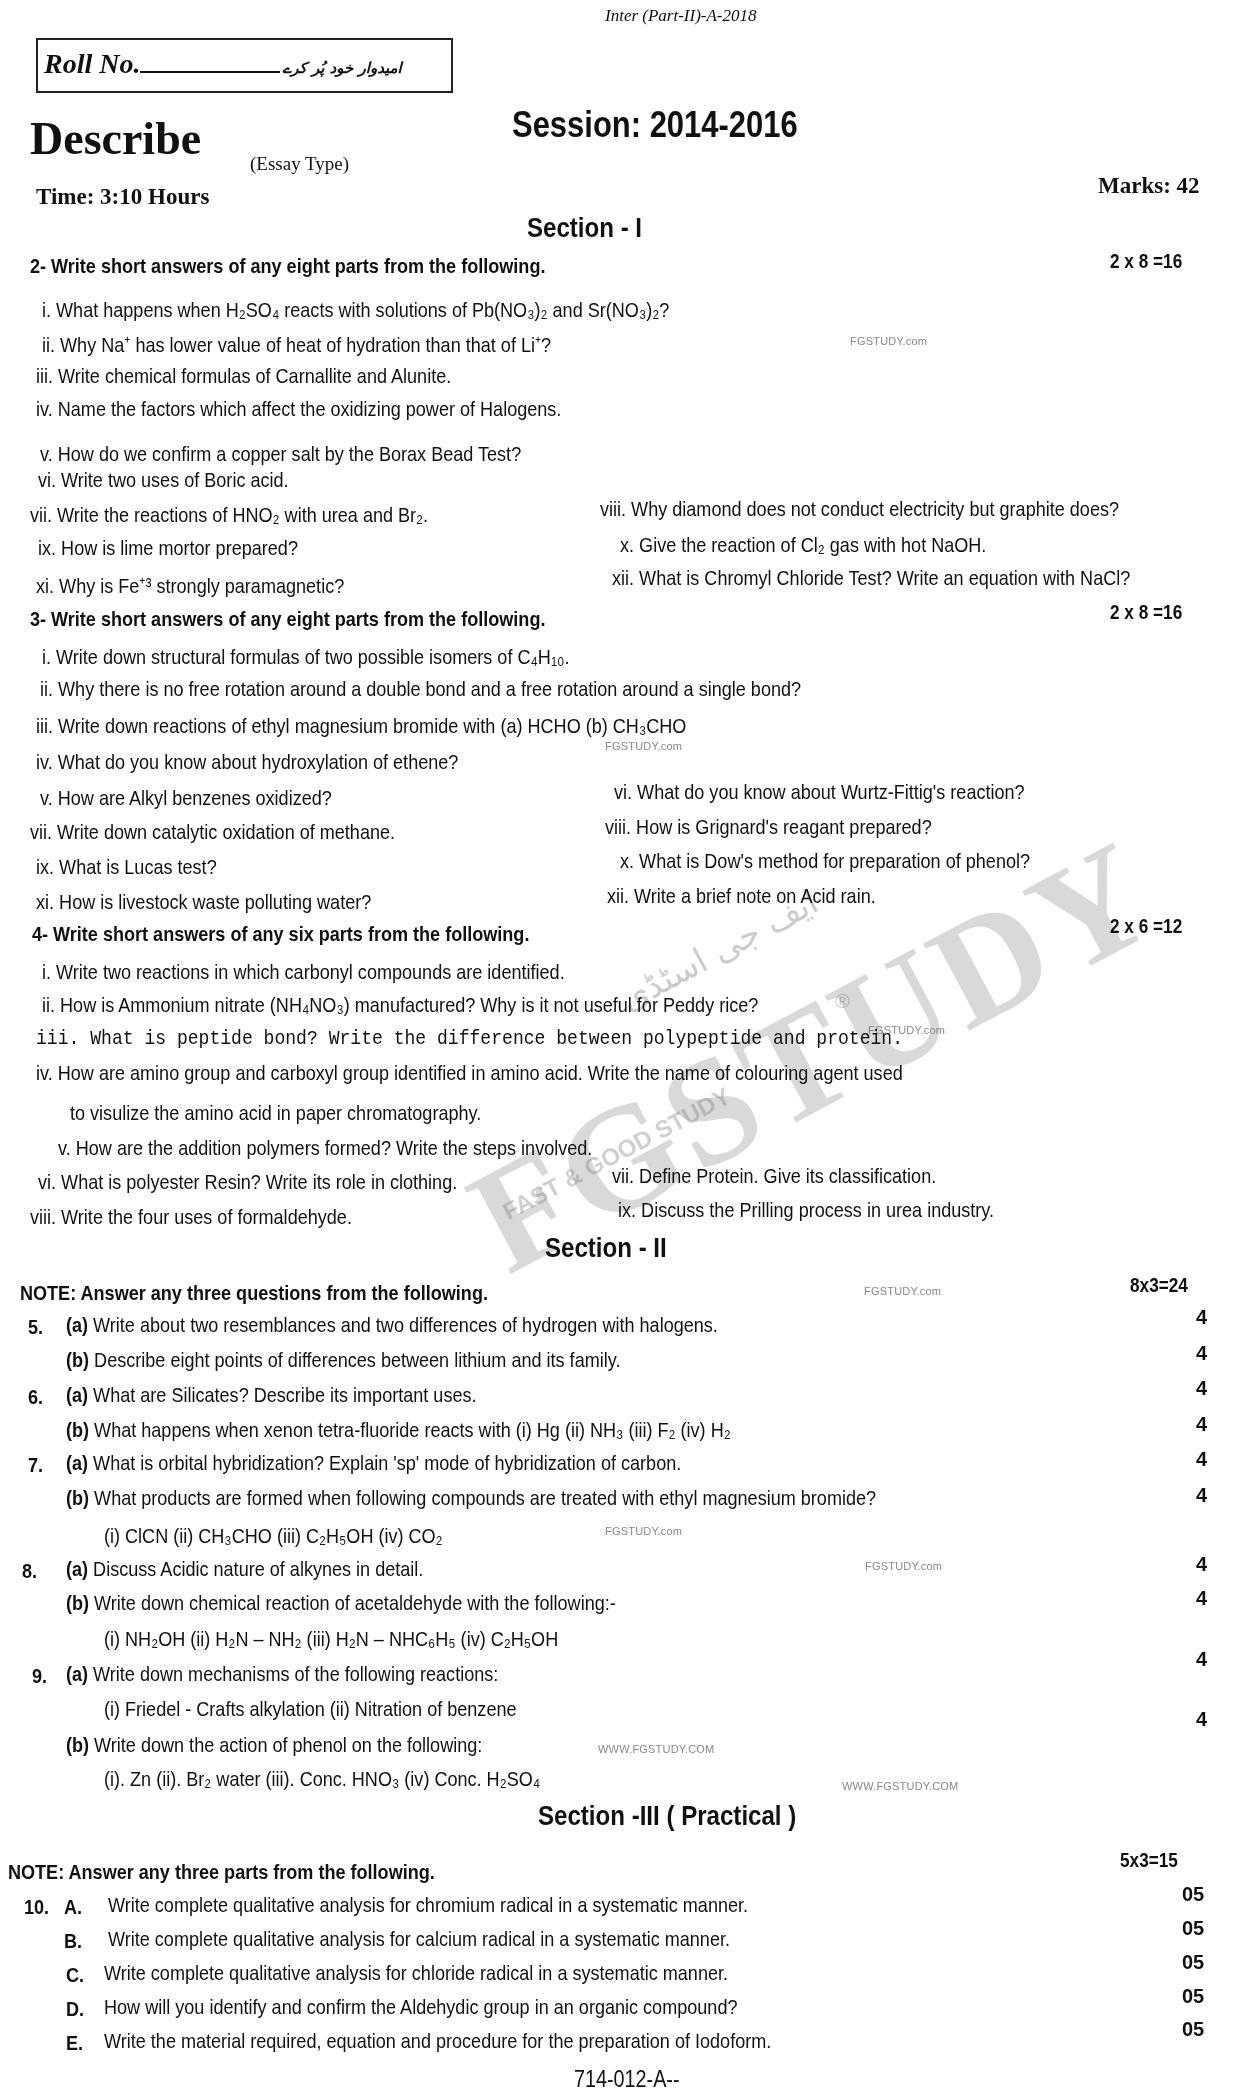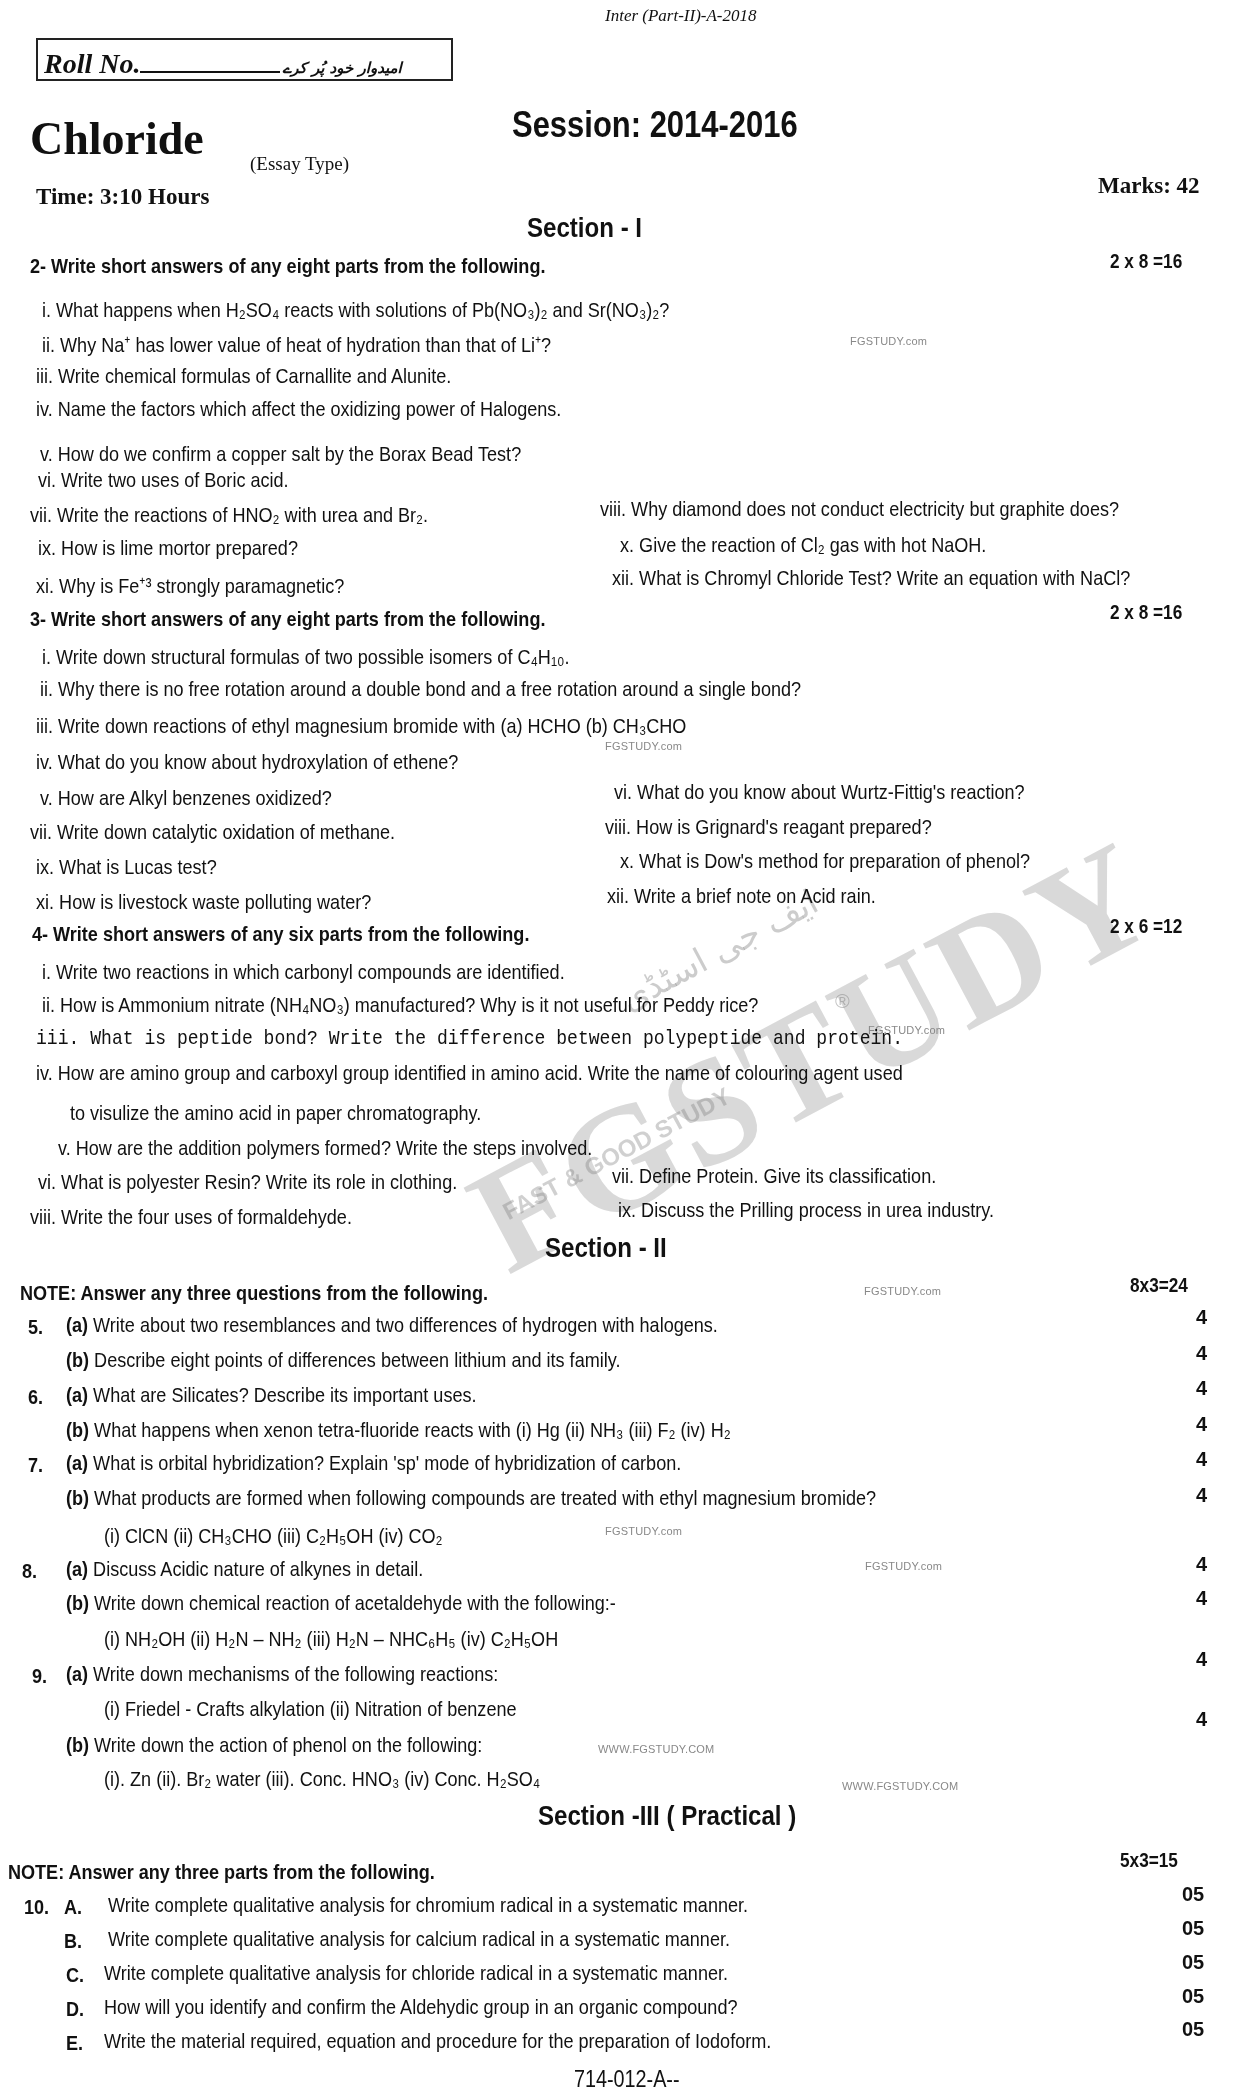--- a/index.html
+++ b/index.html
@@ -7,42 +7,42 @@
     body { position: relative; color: #111; font-family: "Liberation Sans", sans-serif; }
     .abs { position: absolute; white-space: nowrap; }
     .cond { display: inline-block; transform: scaleX(0.86); transform-origin: left center; }
     .serif { font-family: "Liberation Serif", serif; }
     .bold { font-weight: bold; }
     .q { font-size: 21px; }
     .qh { font-size: 21px; font-weight: bold; }
     .mk { font-size: 20px; font-weight: bold; text-align: right; }
     .sec { font-size: 28px; font-weight: bold; }
     .wm-small { font-size: 11px; color: #888; letter-spacing: 0.2px; }
-    .rollbox { position: absolute; left: 36px; top: 38px; width: 417px; height: 43px; border: 2px solid #222; }
+    .rollbox { position: absolute; left: 36px; top: 38px; width: 417px; height: 55px; border: 2px solid #222; }
     .rolltext { position: absolute; left: 6px; top: 8px; font-family: "Liberation Serif", serif; font-style: italic; font-weight: bold; font-size: 28px; }
     .rollline { display: inline-block; width: 140px; border-bottom: 2px solid #111; height: 22px; vertical-align: baseline; }
     .urdu { font-size: 15px; font-family: "DejaVu Sans", sans-serif; margin-left: 2px; }
     .watermark { position: absolute; left: 440px; top: 930px; width: 420px; height: 300px; pointer-events: none; }
     .wm-big { position: absolute; font-family: "Liberation Serif", serif; font-size: 150px; font-weight: bold; color: rgba(120,120,120,0.28); transform: rotate(-28deg); left: 0; top: 40px; letter-spacing: 4px; }
     .wm-tag { position: absolute; font-size: 24px; color: rgba(120,120,120,0.35); transform: rotate(-28deg); left: 50px; top: 210px; font-weight: bold; }
     .wm-urdu { position: absolute; font-size: 34px; color: rgba(110,110,110,0.35); transform: rotate(-28deg); left: 170px; top: 0px; font-family: "DejaVu Sans", sans-serif; }
     .wm-reg { position: absolute; font-size: 20px; color: rgba(110,110,110,0.4); left: 395px; top: 60px; }
   </style>
 </head>
 <body>
 
 <div class="abs serif" style="left:605px; top:6px; font-size:17px; font-style:italic;">Inter (Part-II)-A-2018</div>
 
 <div class="rollbox">
   <div class="rolltext">
     <span>Roll No.</span><span class="rollline"></span><span class="urdu">امیدوار خود پُر کرے</span>
   </div>
 </div>
 
-<div class="abs serif bold" style="left:30px; top:112px; font-size:46px;">Chloride</div>
+<div class="abs serif bold" style="left:30px; top:112px; font-size:46px;">Describe</div>
 <div class="abs serif" style="left:250px; top:132px; font-size:19px;margin-top:21px;">(Essay Type)</div>
 <div class="abs bold" style="left:512px; top:104px; font-size:36px;"><span class="cond">Session: 2014-2016</span></div>
 <div class="abs serif bold" style="left:36px; top:184px; font-size:23px;">Time: 3:10 Hours</div>
 <div class="abs serif bold" style="left:1098px; top:173px; font-size:23px;">Marks: 42</div>
 
 <div class="watermark">
   <div class="wm-urdu">ایف جی اسٹڈی</div>
   <div class="wm-reg">®</div>
   <div class="wm-big">FGSTUDY</div>
   <div class="wm-tag">FAST &amp; GOOD STUDY</div>

